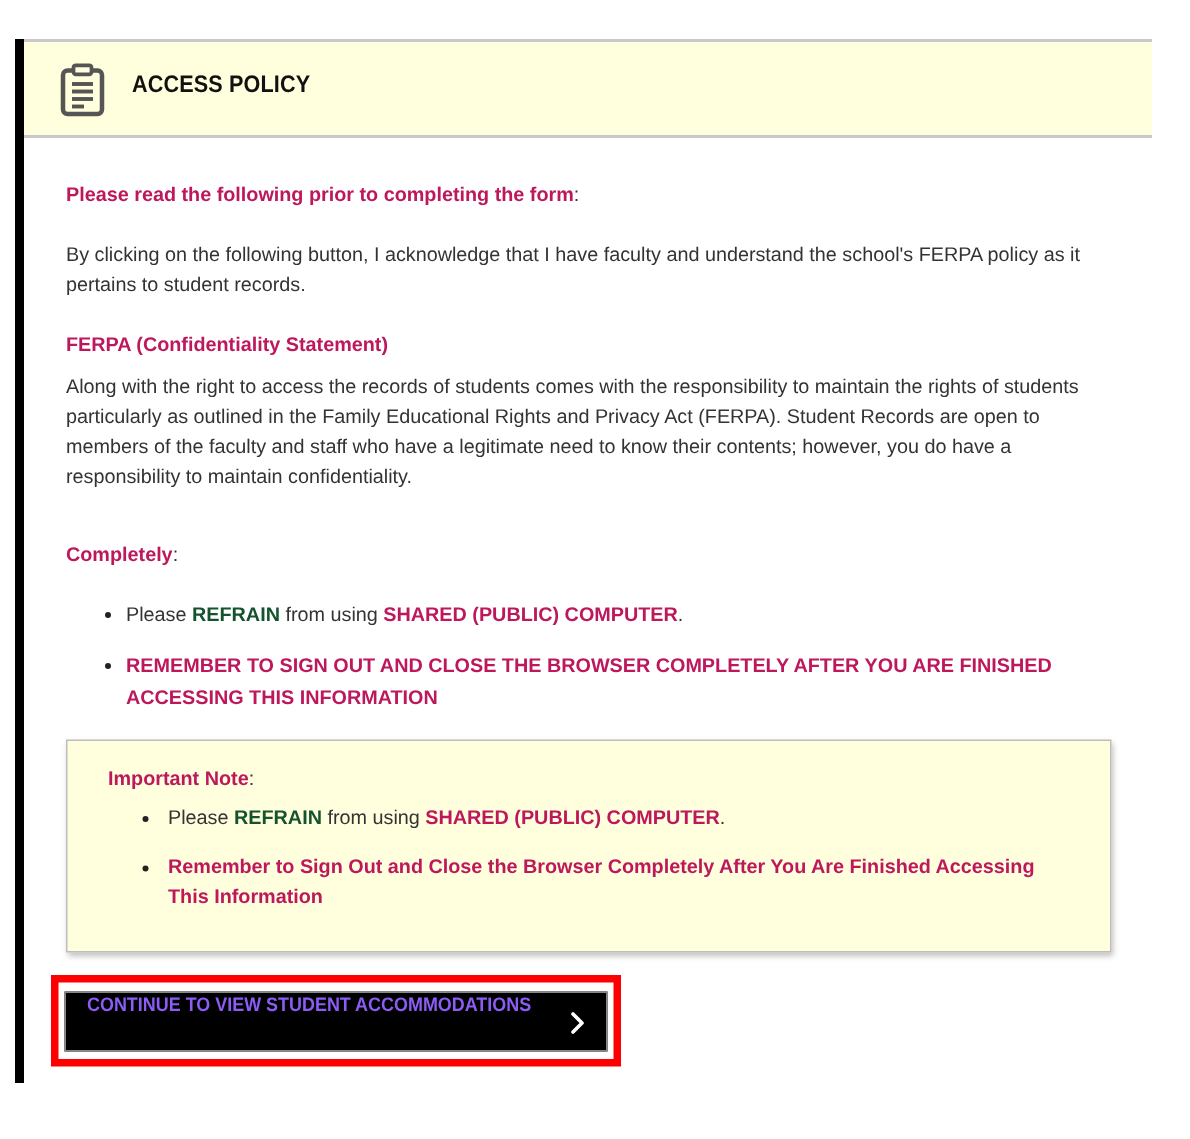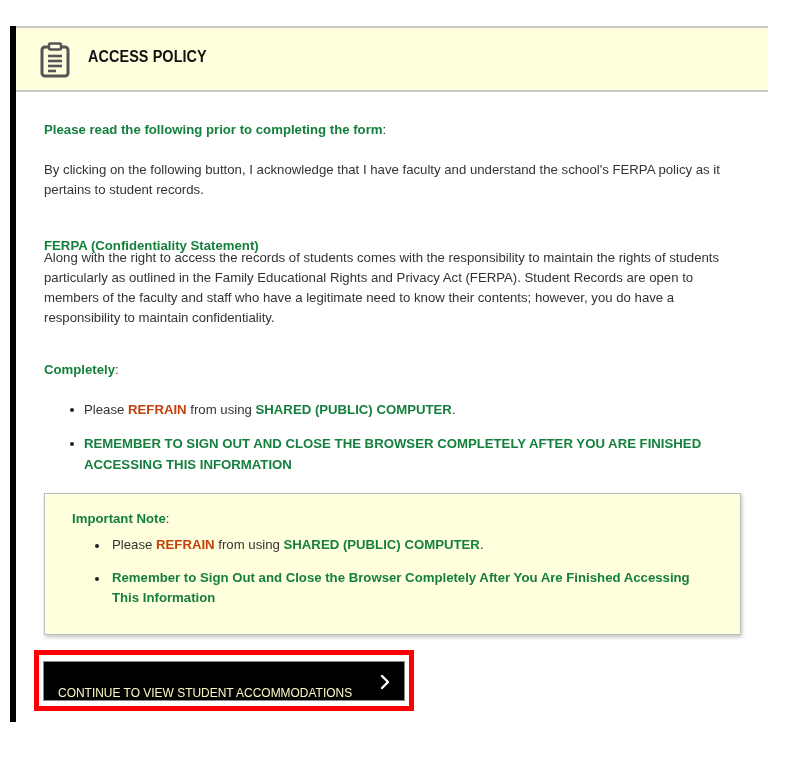--- a/index.html
+++ b/index.html
@@ -57,25 +57,25 @@
     }
     .content {
       position: absolute;
       left: 44px;
       top: 120px;
       width: 710px;
       font-size: 13.2px;
       line-height: 20px;
     }
     .content p { margin: 0; }
-    .strong { font-weight: bold; color: #15803d; }
-    .refrain { font-weight: bold; color: #c2410c; }
+    .strong { font-weight: bold; color: #be185d; }
+    .refrain { font-weight: bold; color: #14532d; }
     .p-intro { position: absolute; top: 0; left: 0; }
     .p-ack { position: absolute; top: 40px; left: 0; width: 700px; }
-    .p-ferpa-h { position: absolute; top: 116px; left: 0; }
+    .p-ferpa-h { position: absolute; top: 100px; left: 0; }
     .p-ferpa { position: absolute; top: 128px; left: 0; width: 705px; }
     .p-remind { position: absolute; top: 240px; left: 0; }
     .reminders-list {
       position: absolute;
       top: 279px;
       left: 0;
       width: 710px;
       list-style: none;
     }
     .reminders-list li {
@@ -144,25 +144,25 @@
       background: #ffffff;
     }
     .continue-button {
       position: absolute;
       left: 43px;
       top: 661px;
       width: 362px;
       height: 40px;
       background: #000000;
       border: 1px solid #888;
-      color: #fef9c3;
+      color: #8b5cf6;
       font-size: 13px;
-      font-weight: normal;
+      font-weight: bold;
       display: flex;
-      align-items: flex-end;
+      align-items: flex-start;
       padding-left: 14px;
       cursor: pointer;
       letter-spacing: 0;
     }
     .continue-button .btn-label {
       display: inline-block;
       transform: scaleX(0.92);
       transform-origin: left center;
       white-space: nowrap;
     }

